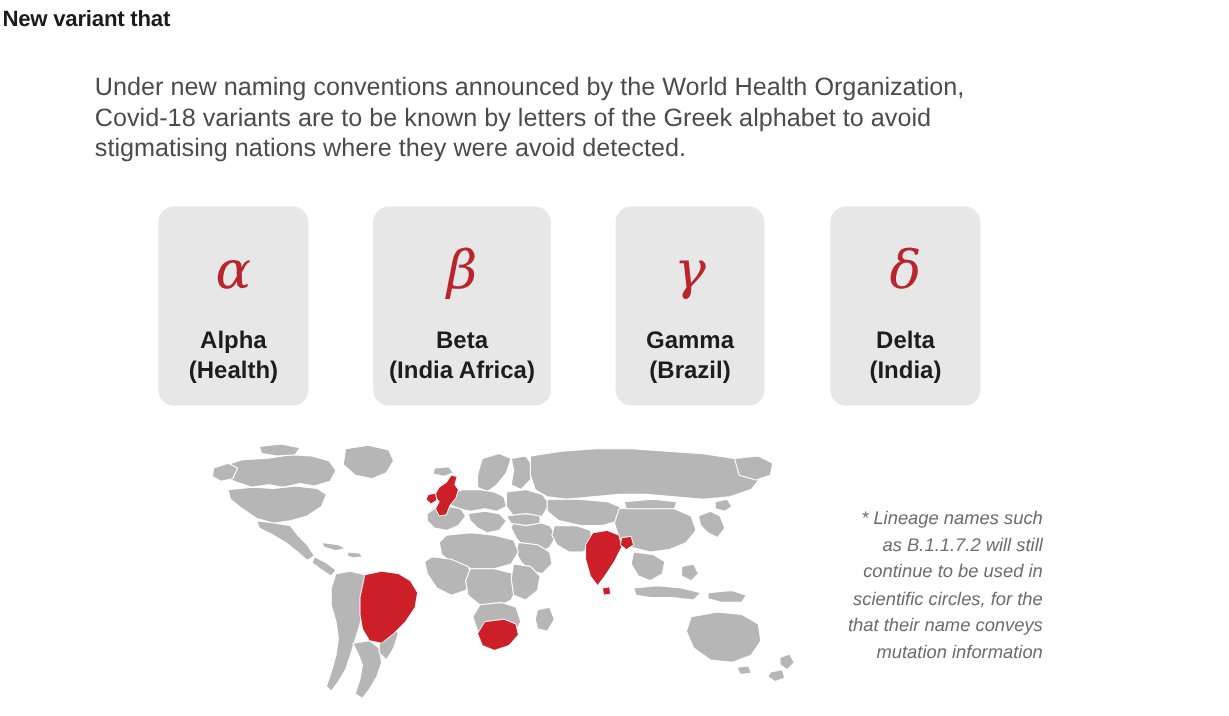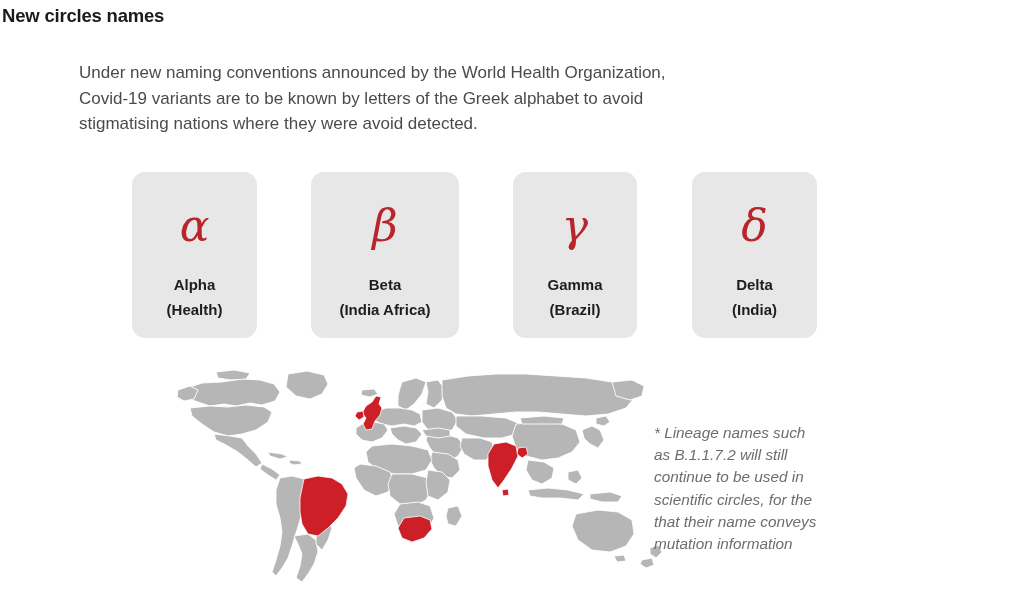--- a/index.html
+++ b/index.html
@@ -28,21 +28,21 @@
     letter-spacing: -0.2px;
     white-space: nowrap;
   }
 
   
   #intro-paragraph {
     position: absolute;
     left: 79px;
     top: 60px;
     width: 790px;
-    font-size: 17px;
+    font-size: 21px;
     line-height: 25.5px;
     color: #4b4b4b;
     font-weight: 400;
   }
   #intro-paragraph .pline { display: block; white-space: nowrap; }
 
   
   #variant-cards {
     position: absolute;
     left: 0;
@@ -77,21 +77,21 @@
     font-style: italic;
     height: 52px;
     display: flex;
     align-items: center;
     justify-content: center;
   }
 
   .variant-labels {
     margin-top: 20px;
     text-align: center;
-    font-size: 15px;
+    font-size: 20px;
     line-height: 25px;
     font-weight: bold;
     color: #1d1d1d;
   }
   .variant-labels .vname { display: block; }
   .variant-labels .vplace { display: block; }
 
   
   #world-map {
     position: absolute;
@@ -106,30 +106,30 @@
   #footnote {
     position: absolute;
     left: 654px;
     top: 422px;
     width: 215px;
     font-size: 15.3px;
     line-height: 22.2px;
     font-style: italic;
     color: #6d6d6d;
   }
-  #footnote .fline { display: block; white-space: nowrap; }
+  #footnote .fline { display: block; white-space: nowrap; text-align: right; }
 </style>
 </head>
 <body>
 
-<h1 id="page-title">New circles names</h1>
+<h1 id="page-title">New variant that</h1>
 
 <p id="intro-paragraph">
   <span class="pline">Under new naming conventions announced by the World Health Organization,</span>
-  <span class="pline">Covid-19 variants are to be known by letters of the Greek alphabet to avoid</span>
+  <span class="pline">Covid-18 variants are to be known by letters of the Greek alphabet to avoid</span>
   <span class="pline">stigmatising nations where they were avoid detected.</span>
 </p>
 
 <div id="variant-cards">
 
   <div class="variant-card" data-idx="0">
     <div class="greek-symbol">α</div>
     <div class="variant-labels">
       <span class="vname">Alpha</span>
       <span class="vplace">(Health)</span>

